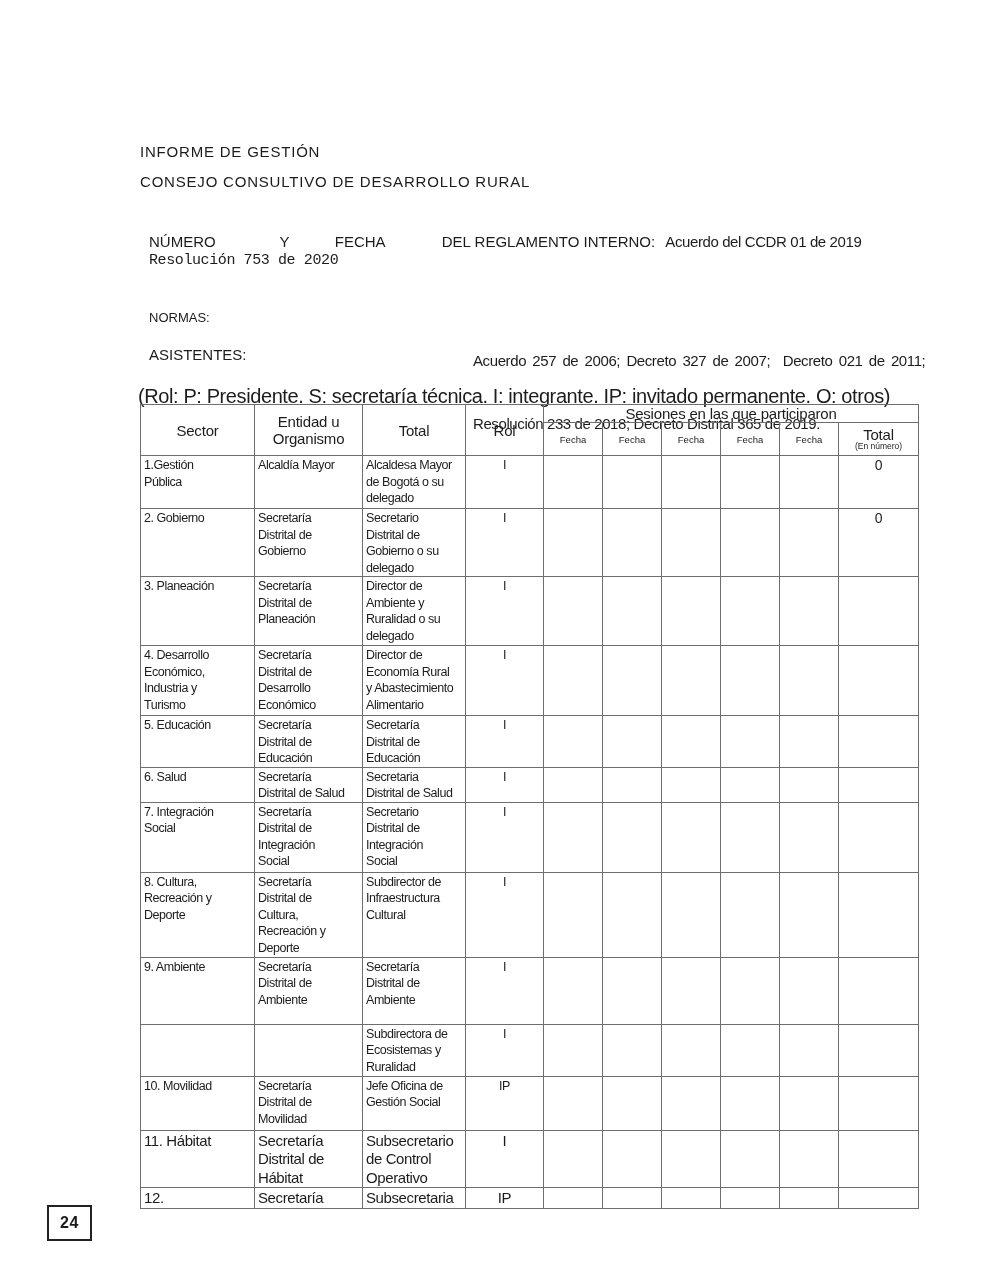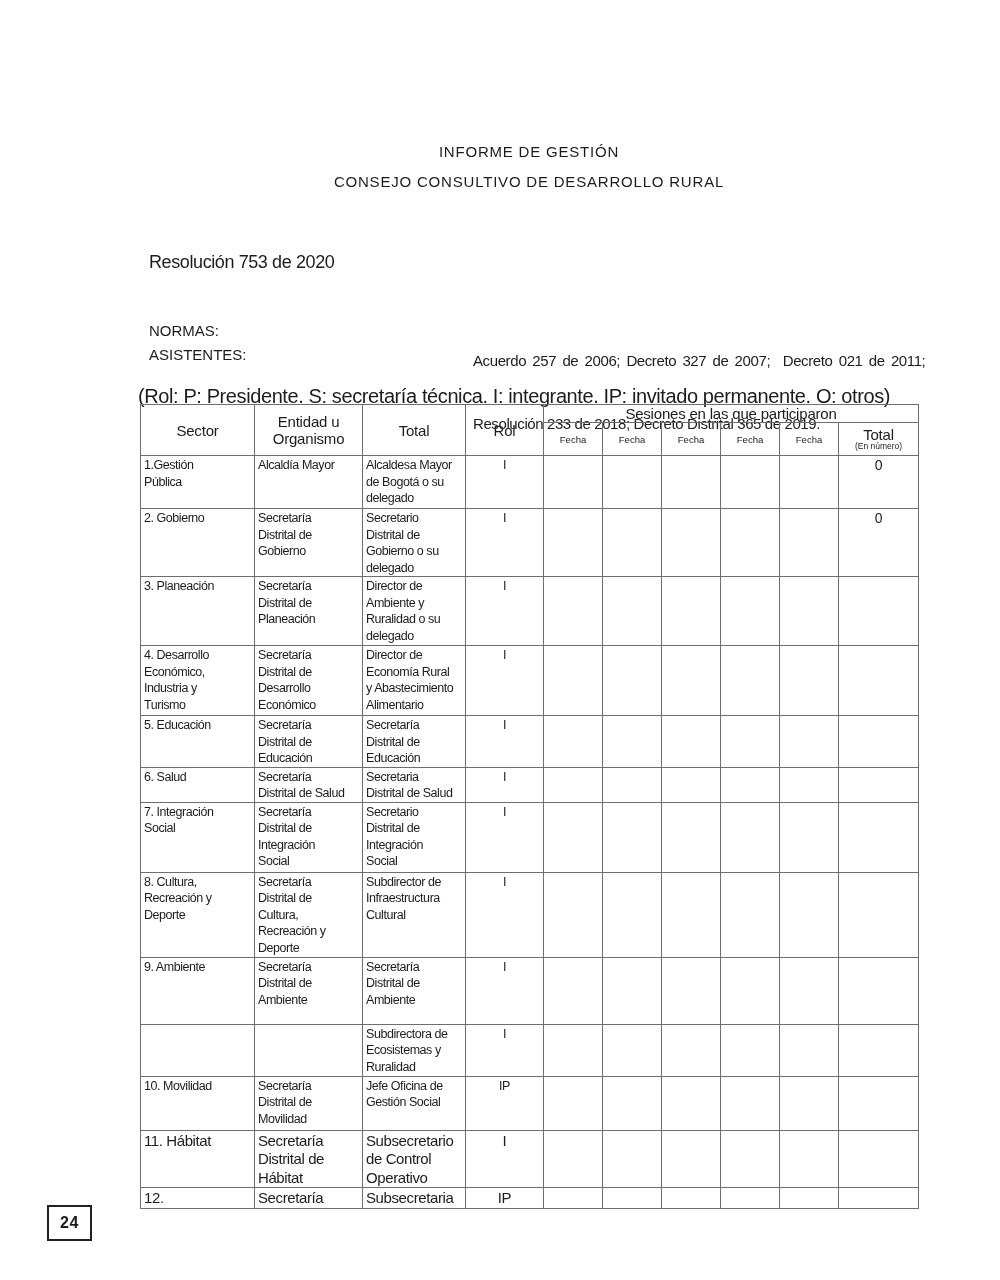--- a/index.html
+++ b/index.html
@@ -2,36 +2,36 @@
 <html><head>
 <meta charset="utf-8">
 <style>
   * { margin:0; padding:0; box-sizing:border-box; }
   html,body { background:#e8e8e8; }
   .page {
     position:relative; width:1000px; height:1280px; background:#ffffff;
     font-family:"Liberation Sans", sans-serif; color:#1c1c1c; overflow:hidden;
     margin:0 auto;
   }
-  .titles { position:absolute; left:140px; top:144px; width:778px; text-align:center; }
+  .titles { position:absolute; left:140px; top:144px; width:778px; }
   .title-line { font-size:15px; letter-spacing:0.8px; line-height:16px; }
   .title-line + .title-line { margin-top:14px; }
 
   .reg-line {
     position:absolute; left:149px; top:233px; width:760px;
     font-size:15px; line-height:17px; white-space:nowrap;
   }
   .reg-line .w1 { margin-right:60px; }
   .reg-line .w2 { margin-right:41px; }
   .reg-line .w3 { margin-right:52px; }
   .reg-line .w4 { margin-right:6px; }
   .cond { letter-spacing:-0.4px; }
-  .reg-line2 { position:absolute; left:149px; top:252px; font-size:18px; letter-spacing:-0.4px; }
-
-  .normas-label { position:absolute; left:149px; top:310px; font-size:15px;margin-top:12px; }
+  .reg-line2 { position:absolute; left:149px; top:252px; font-size:15px; letter-spacing:-0.4px;font-family:Liberation Mono, monospace; }
+
+  .normas-label { position:absolute; left:149px; top:310px; font-size:13px; }
   .normas-values { position:absolute; left:473px; top:308px; width:470px; font-size:15px; line-height:21px; letter-spacing:-0.4px; white-space:pre-wrap; }
   .normas-values .l1 { word-spacing:2.5px; }
   .asistentes-label { position:absolute; left:149px; top:346px; font-size:15px; }
   .rol-legend { position:absolute; left:138px; top:385px; font-size:20px; letter-spacing:-0.4px; white-space:nowrap; }
 
   table.doc-table {
     position:absolute; left:140px; top:404px; width:778px;
     border-collapse:collapse; table-layout:fixed;
   }
   .doc-table th, .doc-table td {
@@ -66,20 +66,27 @@
 </head>
 <body>
 
 <div class="page">
 
   <div class="titles">
     <div class="title-line">INFORME DE GESTIÓN</div>
     <div class="title-line">CONSEJO CONSULTIVO DE DESARROLLO RURAL</div>
   </div>
 
+  <div class="reg-line">
+    <span class="w1">NÚMERO</span>
+    <span class="w2">Y</span>
+    <span class="w3">FECHA</span>
+    <span class="w4">DEL REGLAMENTO INTERNO:</span>
+    <span class="cond">Acuerdo del CCDR 01 de 2019</span>
+  </div>
   <div class="reg-line2">Resolución 753 de 2020</div>
 
   <div class="normas-label">NORMAS:</div>
   <div class="normas-values">
     <div class="l1">Acuerdo 257 de 2006; Decreto 327 de 2007;  Decreto 021 de 2011;</div>
     <div class="l2">Resolución 233 de 2018; Decreto Distrital 365 de 2019.</div>
   </div>
 
   <div class="asistentes-label">ASISTENTES:</div>
 

